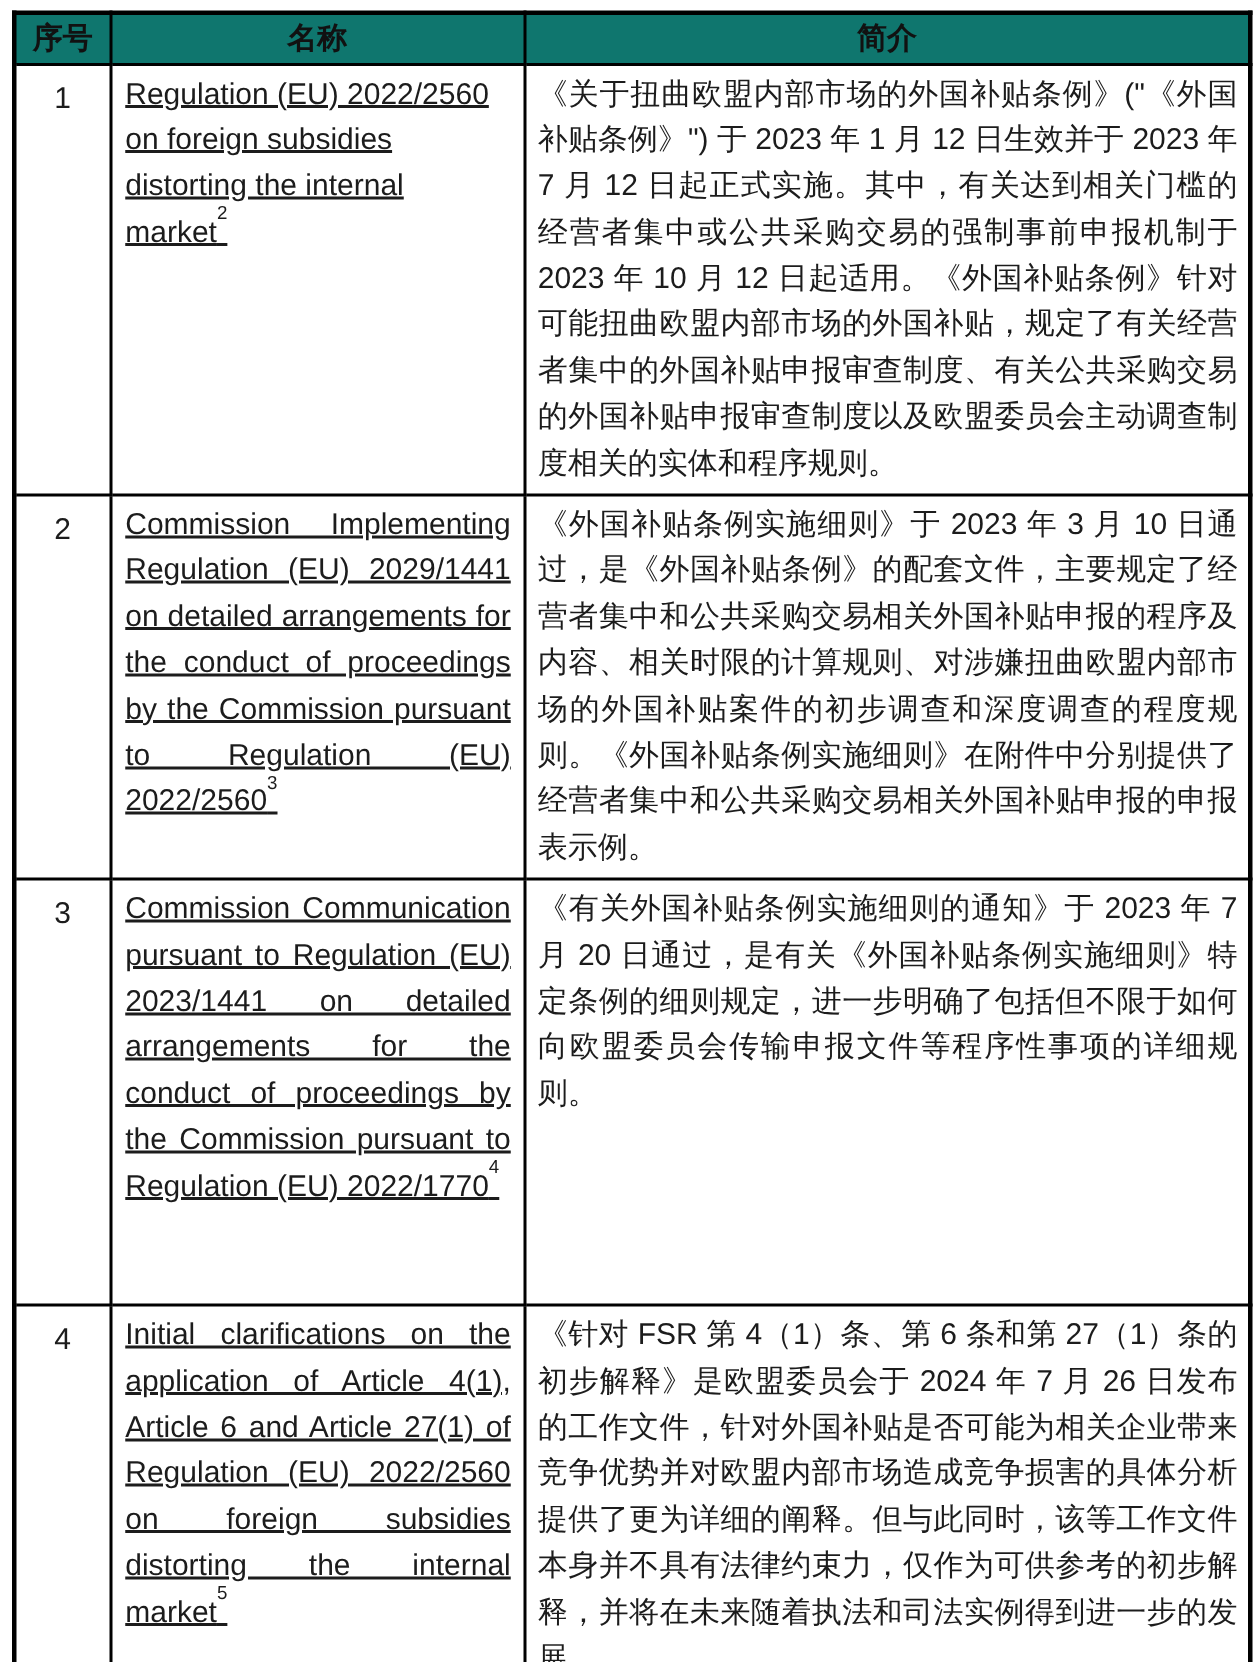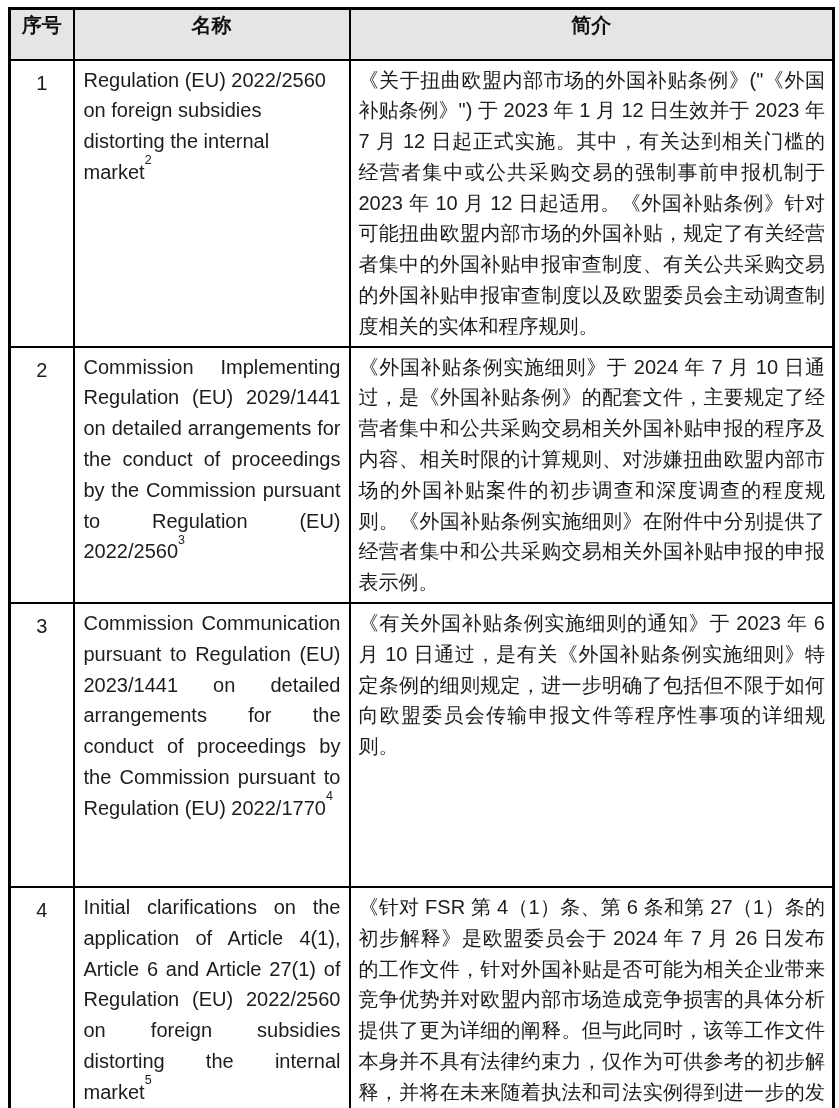--- a/index.html
+++ b/index.html
@@ -28,37 +28,38 @@
   table.reg-table col.c-name { width: 276px; }
   table.reg-table col.c-desc { width: 484px; }
 
   th, td {
     border: 2px solid #000000;
     vertical-align: top;
     font-size: 20px;
   }
 
   thead th {
-    background: #e5e5e5;
+    background: #0f766e;
     font-weight: bold;
     text-align: center;
-    height: 51px;
+    height: 34px;
     padding: 2px 4px;
     color: #111111;
   }
 
   td.cell-num {
     text-align: center;
     padding-top: 7px;
     line-height: 30px;
   }
   td.cell-name {
     padding: 4px 8px 4px 9px;
     line-height: 30.8px;
     text-align: left;
+    text-decoration: underline;
   }
   td.cell-name.justify { text-align: justify; }
   td.cell-desc {
     padding: 4px 7px 4px 8px;
     line-height: 30.8px;
     text-align: justify;
   }
 
   tr.r1 { height: 282px; }
   tr.r2 { height: 247px; }
@@ -91,26 +92,26 @@
     </thead>
     <tbody>
       <tr class="r1">
         <td class="cell-num">1</td>
         <td class="cell-name"><span>Regulation (EU) 2022/2560 on foreign subsidies distorting the internal market</span><sup class="fn">2</sup></td>
         <td class="cell-desc">《关于扭曲欧盟内部市场的外国补贴条例》("《外国补贴条例》") 于 2023 年 1 月 12 日生效并于 2023 年 7 月 12 日起正式实施。其中，有关达到相关门槛的经营者集中或公共采购交易的强制事前申报机制于 2023 年 10 月 12 日起适用。《外国补贴条例》针对可能扭曲欧盟内部市场的外国补贴，规定了有关经营者集中的外国补贴申报审查制度、有关公共采购交易的外国补贴申报审查制度以及欧盟委员会主动调查制度相关的实体和程序规则。</td>
       </tr>
       <tr class="r2">
         <td class="cell-num">2</td>
         <td class="cell-name justify"><span>Commission Implementing Regulation (EU) 2029/1441 on detailed arrangements for the conduct of proceedings by the Commission pursuant to Regulation (EU) 2022/2560</span><sup class="fn">3</sup></td>
-        <td class="cell-desc">《外国补贴条例实施细则》于 2024 年 7 月 10 日通过，是《外国补贴条例》的配套文件，主要规定了经营者集中和公共采购交易相关外国补贴申报的程序及内容、相关时限的计算规则、对涉嫌扭曲欧盟内部市场的外国补贴案件的初步调查和深度调查的程度规则。《外国补贴条例实施细则》在附件中分别提供了经营者集中和公共采购交易相关外国补贴申报的申报表示例。</td>
+        <td class="cell-desc">《外国补贴条例实施细则》于 2023 年 3 月 10 日通过，是《外国补贴条例》的配套文件，主要规定了经营者集中和公共采购交易相关外国补贴申报的程序及内容、相关时限的计算规则、对涉嫌扭曲欧盟内部市场的外国补贴案件的初步调查和深度调查的程度规则。《外国补贴条例实施细则》在附件中分别提供了经营者集中和公共采购交易相关外国补贴申报的申报表示例。</td>
       </tr>
       <tr class="r3">
         <td class="cell-num">3</td>
         <td class="cell-name justify"><span>Commission Communication pursuant to Regulation (EU) 2023/1441 on detailed arrangements for the conduct of proceedings by the Commission pursuant to Regulation (EU) 2022/1770</span><sup class="fn">4</sup></td>
-        <td class="cell-desc">《有关外国补贴条例实施细则的通知》于 2023 年 6 月 10 日通过，是有关《外国补贴条例实施细则》特定条例的细则规定，进一步明确了包括但不限于如何向欧盟委员会传输申报文件等程序性事项的详细规则。</td>
+        <td class="cell-desc">《有关外国补贴条例实施细则的通知》于 2023 年 7 月 20 日通过，是有关《外国补贴条例实施细则》特定条例的细则规定，进一步明确了包括但不限于如何向欧盟委员会传输申报文件等程序性事项的详细规则。</td>
       </tr>
       <tr class="r4">
         <td class="cell-num">4</td>
         <td class="cell-name justify"><span>Initial clarifications on the application of Article 4(1), Article 6 and Article 27(1) of Regulation (EU) 2022/2560 on foreign subsidies distorting the internal market</span><sup class="fn">5</sup></td>
         <td class="cell-desc">《针对 FSR 第 4（1）条、第 6 条和第 27（1）条的初步解释》是欧盟委员会于 2024 年 7 月 26 日发布的工作文件，针对外国补贴是否可能为相关企业带来竞争优势并对欧盟内部市场造成竞争损害的具体分析提供了更为详细的阐释。但与此同时，该等工作文件本身并不具有法律约束力，仅作为可供参考的初步解释，并将在未来随着执法和司法实例得到进一步的发展。</td>
       </tr>
     </tbody>
   </table>
 </div>
 

